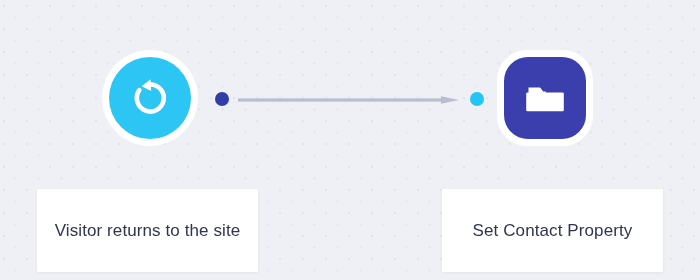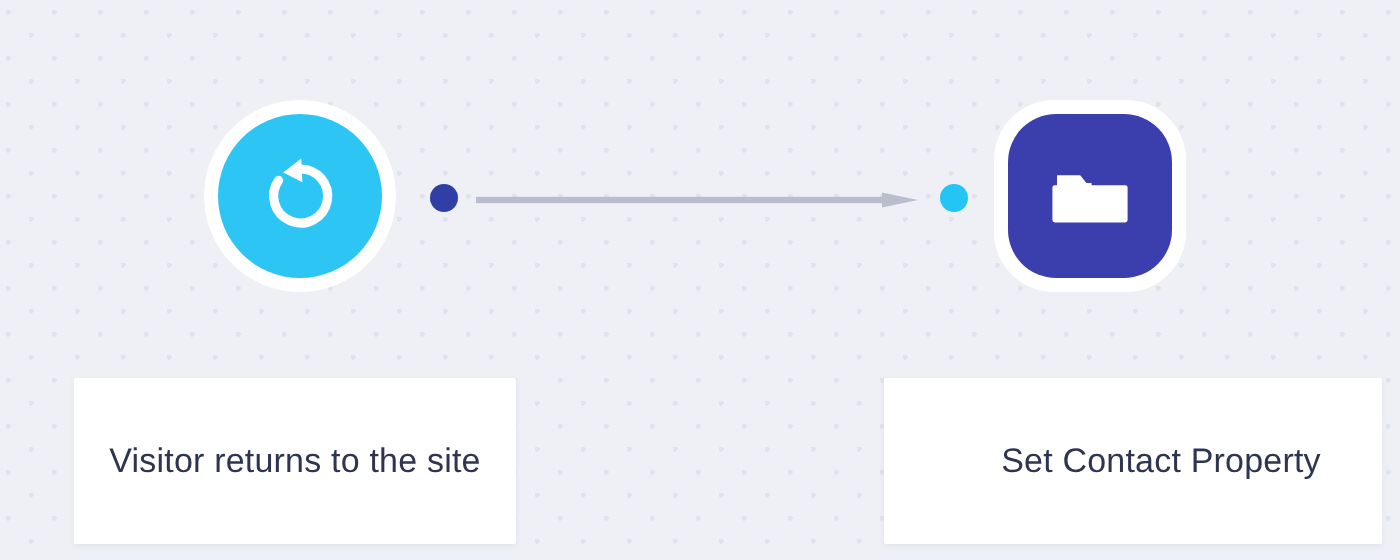--- a/index.html
+++ b/index.html
@@ -101,21 +101,21 @@
     background: #ffffff;
     border-radius: 1px;
     display: flex;
     align-items: center;
     justify-content: center;
     text-align: center;
     box-shadow: 0 1px 3px rgba(60, 70, 110, 0.07);
     margin-top: 34px;
   }
   .label-card-trigger { left: 37px;  width: 221px; }
-  .label-card-action  { left: 442px; width: 221px; padding-left: 28px; }
+  .label-card-action  { left: 442px; width: 221px; }
 
   .label-text {
     font-size: 17px;
     line-height: 25px;
     color: #2f3550;
     font-family: "Liberation Sans", sans-serif;
     padding: 0 16px;
     letter-spacing: 0.1px;
   }
 </style>

